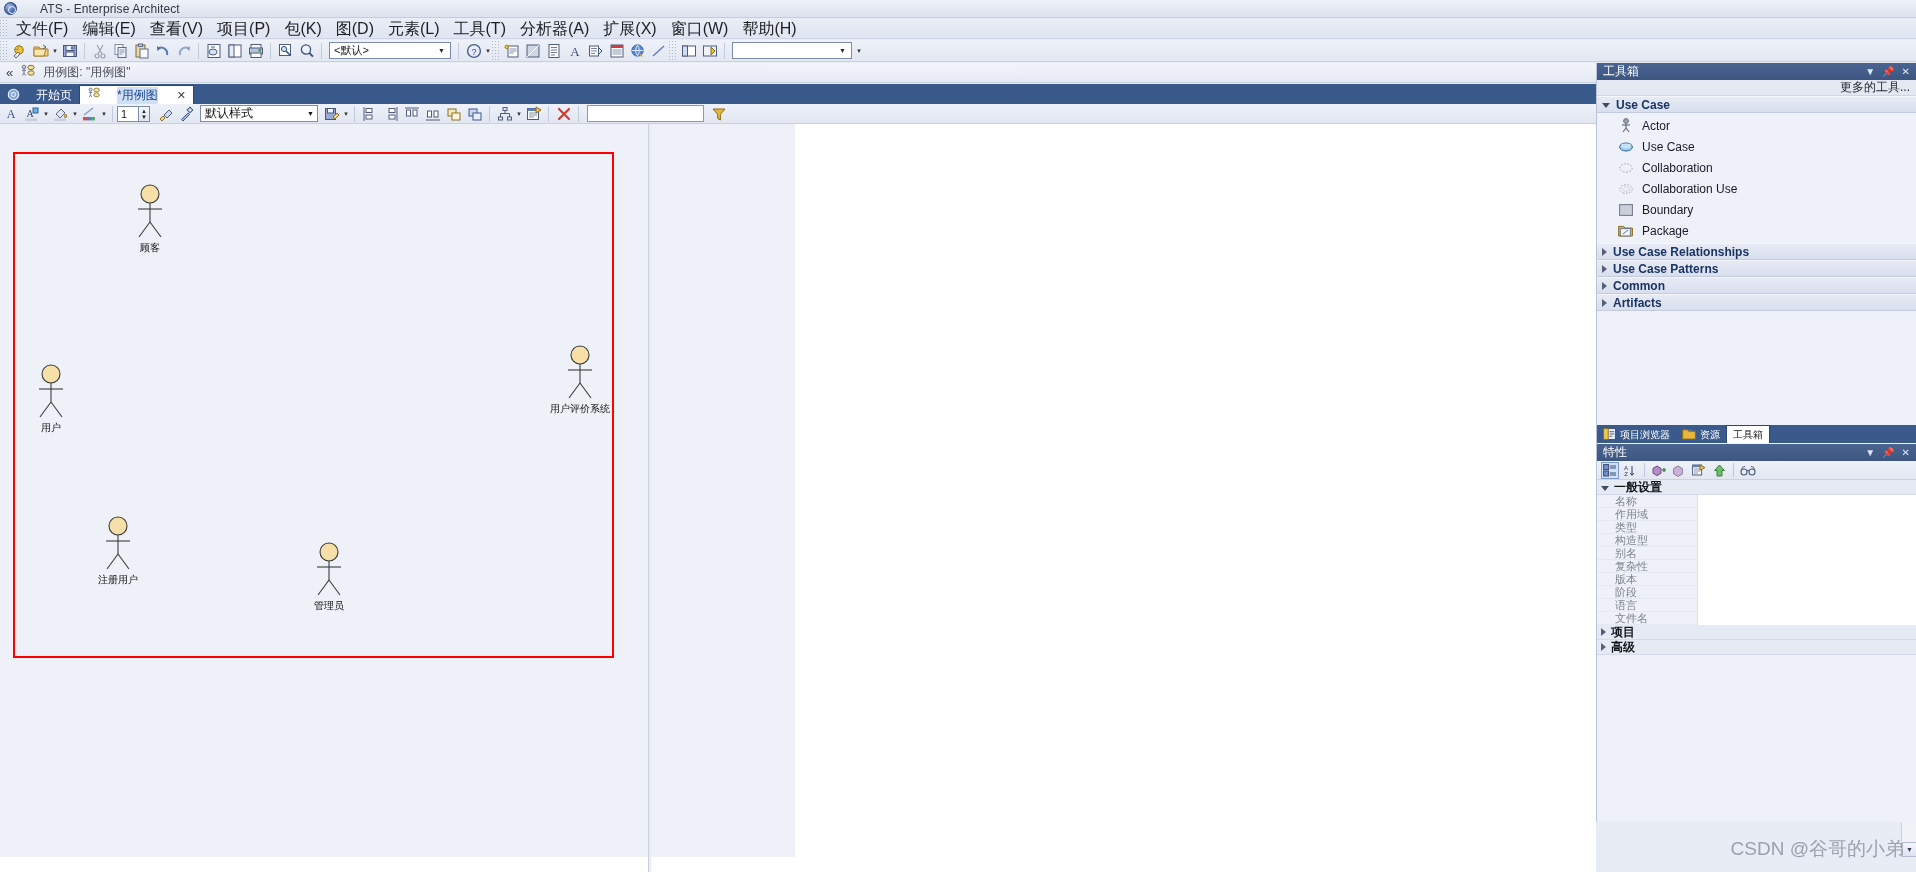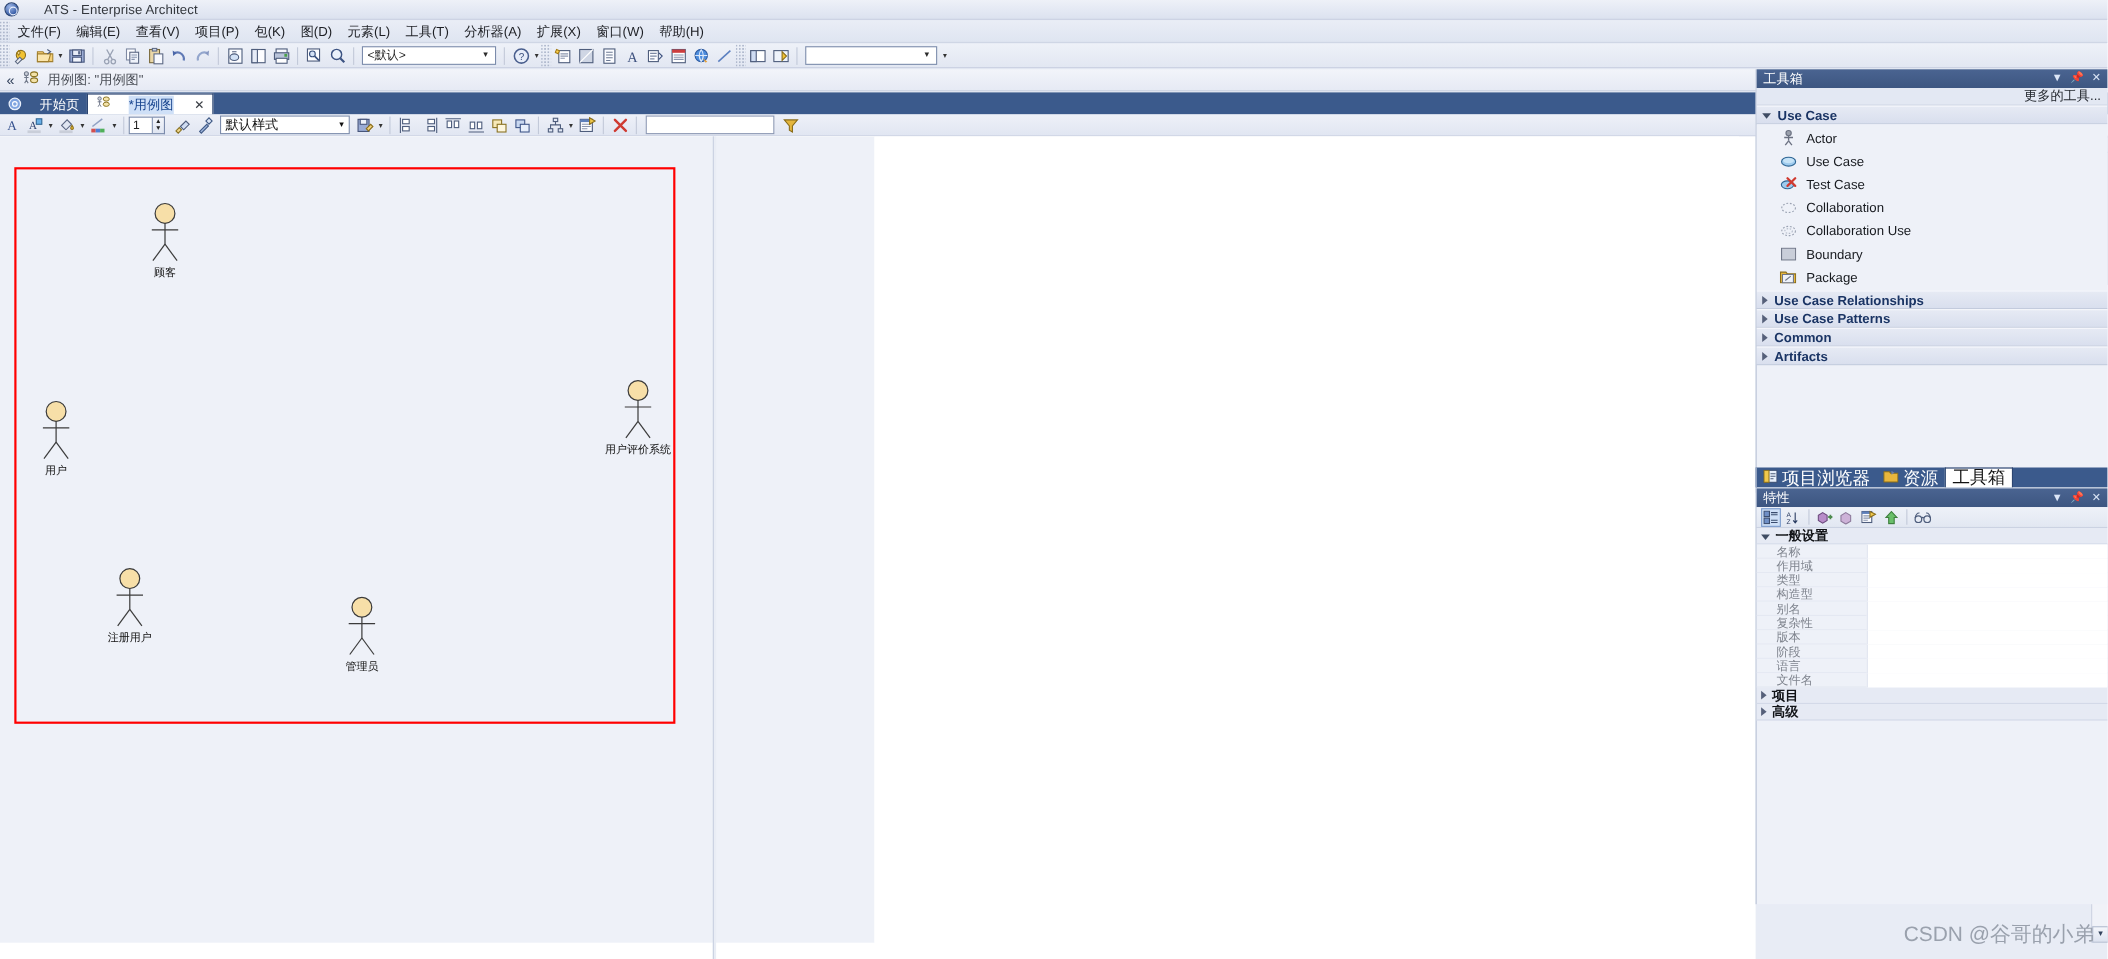--- a/index.html
+++ b/index.html
@@ -37,21 +37,21 @@
     background: linear-gradient(to bottom,#e9edf6,#dfe5f1);
     border-bottom:1px solid #cdd4e4;
     display:flex; align-items:center;
   }
   .gripper{ width:9px; height:100%; flex:none;
     background-image: radial-gradient(#a8b2c8 0.8px, transparent 0.9px);
     background-size: 3px 3px; background-position: 2px 3px;
     opacity:.9;
   }
   .menu-item{
-    padding:2px 7px; font-size:12px; color:#1d1f24; white-space:nowrap;
+    padding:2px 7px; font-size:16px; color:#1d1f24; white-space:nowrap;
     line-height:16px; cursor:default;
   }
 
   
   .toolbar {
     position:absolute; left:0; top:40px; width:1916px; height:22px;
     background: linear-gradient(to bottom,#eef1f8,#e2e7f2);
     border-bottom:1px solid #c9d0e1;
     display:flex; align-items:center;
   }
@@ -212,21 +212,21 @@
     font-size:12px; color:#171a1f;
   }
   .tb-item .glyph{ width:17px; height:17px; display:flex;align-items:center;justify-content:center;}
 
   .panel-tabs{
     position:absolute; right:0; top:425px; width:320px; height:18px;
     background:#3b5a8c; display:flex; align-items:flex-end; border-left:1px solid #b9c2d6;
   }
   .ptab{
     height:16px; display:flex; align-items:center; gap:4px; padding:0 6px;
-    font-size:16px; color:#ffffff; white-space:nowrap;
+    font-size:10px; color:#ffffff; white-space:nowrap;
   }
   .ptab.active{
     background:#fff; color:#111; height:18px; border:1px solid #2c4571; border-bottom:none;
   }
 
   .props{ top:444px; height:378px; border-left:1px solid #b9c2d6; }
   .props-toolbar{
     height:19px; background:linear-gradient(to bottom,#eef1f8,#e2e7f2);
     border-bottom:1px solid #cbd2e2; display:flex; align-items:center; gap:2px;
     padding-left:4px;
@@ -753,29 +753,20 @@
         <span class="glyph">
           <svg width="16" height="12" viewBox="0 0 16 12">
             <ellipse cx="8" cy="6" rx="6.4" ry="4" fill="#9ecbee" stroke="#2f6694"></ellipse>
             <ellipse cx="8" cy="5" rx="5" ry="2.4" fill="#c6e3f7" stroke="none"></ellipse>
           </svg>
         </span>
         <span>Use Case</span>
       </div>
       <div class="tb-item">
         <span class="glyph">
-          <svg width="16" height="13" viewBox="0 0 16 13">
-            <ellipse cx="7" cy="7" rx="5.6" ry="3.6" fill="#9ecbee" stroke="#2f6694"></ellipse>
-            <path d="M7 1 L14 8 M14 1 L7 8" stroke="#d03a30" stroke-width="2" stroke-linecap="round"></path>
-          </svg>
-        </span>
-        <span>Test Case</span>
-      </div>
-      <div class="tb-item">
-        <span class="glyph">
           <svg width="16" height="12" viewBox="0 0 16 12">
             <ellipse cx="8" cy="6" rx="6.2" ry="4.2" fill="none" stroke="#9aa2b2" stroke-dasharray="1.6 1.6"></ellipse>
           </svg>
         </span>
         <span>Collaboration</span>
       </div>
       <div class="tb-item">
         <span class="glyph">
           <svg width="16" height="12" viewBox="0 0 16 12">
             <ellipse cx="8" cy="6" rx="6.2" ry="4.2" fill="none" stroke="#9aa2b2" stroke-dasharray="1.6 1.6"></ellipse>

